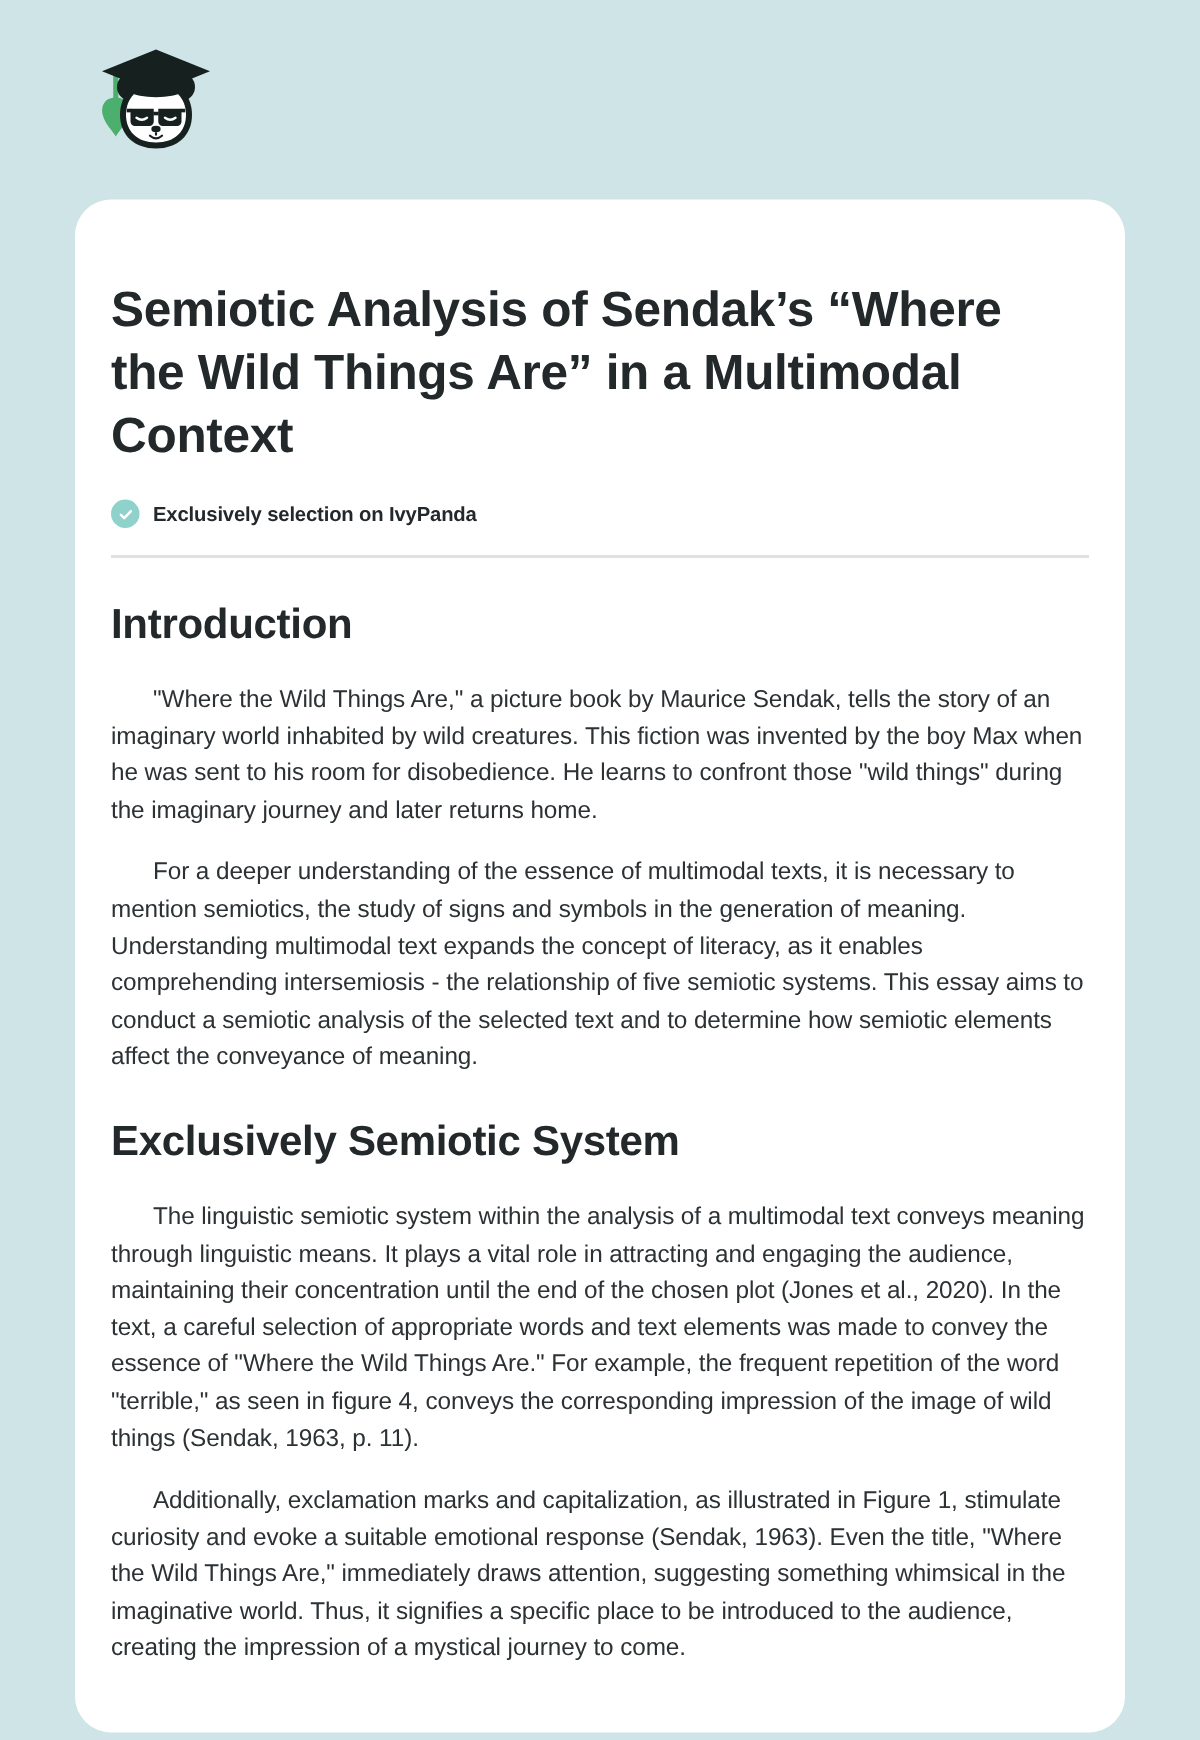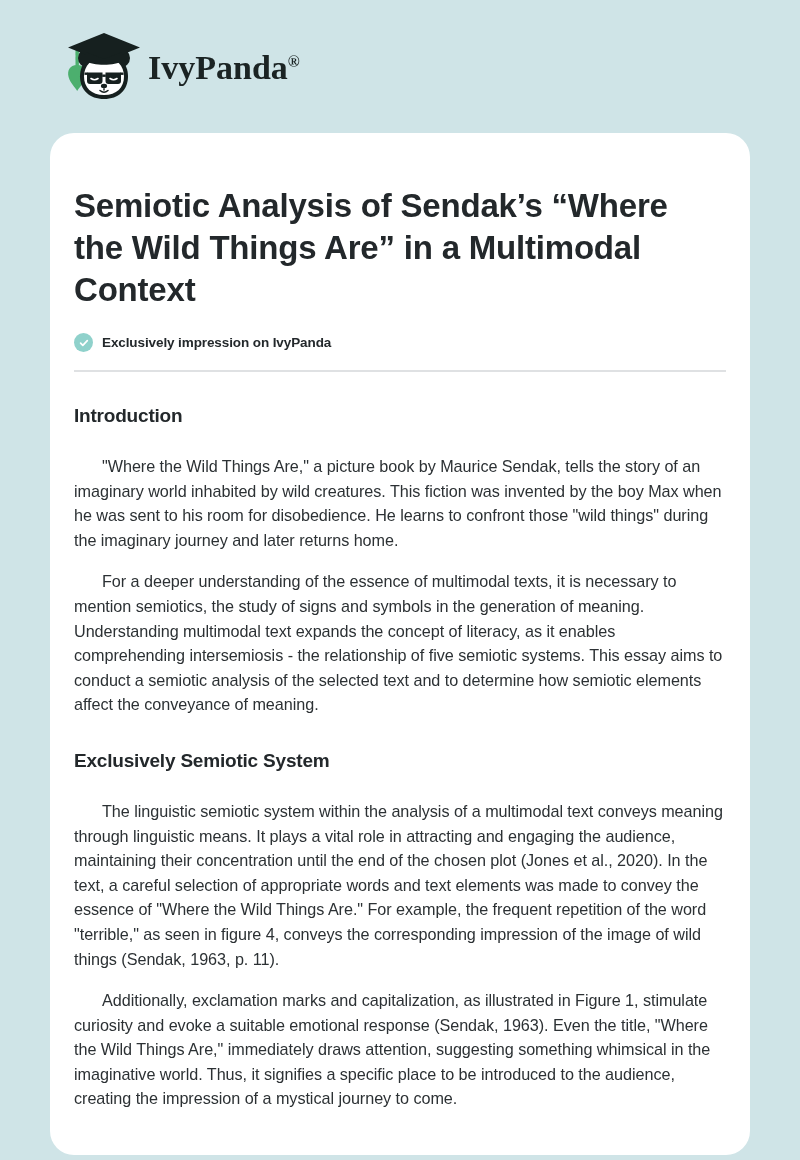--- a/index.html
+++ b/index.html
@@ -115,21 +115,21 @@
   .rule {
     height: 2px;
     background: #dfe1e3;
     border: 0;
     margin: 18px 0 0 0;
     width: 100%;
   }
 
   .section-heading {
     font-family: "Liberation Sans Narrow", "Liberation Sans", sans-serif;
-    font-size: 19px;
+    font-size: 28px;
     font-weight: 700;
     color: #23282b;
     margin: 27px 0 0 0;
     letter-spacing: -0.2px;
     line-height: 34px;
   }
 
   .body-par {
     font-size: 16.2px;
     line-height: 24.6px;
@@ -193,36 +193,35 @@
           <path d="M44 59.5 q4 3.4 8 0"></path>
         </g>
 
         <g fill="#16201f">
           <path d="M48 2 L84 16.5 L48 31 L12 16.5 Z"></path>
           <path d="M30 21 L30 30 C36 35, 60 35, 66 30 L66 21 L48 28 Z"></path>
         </g>
       </svg>
     </span>
 
-    <span class="ivypanda-word"><span>IvyPanda</span><span class="reg">®</span></span>
   </div>
 </header>
 
 <main class="essay-card">
   <div class="card-inner">
 
     <h1 class="essay-title">Semiotic Analysis of Sendak’s “Where the Wild Things Are” in a Multimodal Context</h1>
 
     <div class="exclusive-row">
       <span class="check-badge">
         <svg width="12" height="12" viewBox="0 0 12 12" aria-hidden="true">
           <path d="M2.6 6.2 L4.8 8.4 L9.3 3.7" fill="none" stroke="#ffffff" stroke-width="1.7" stroke-linecap="round" stroke-linejoin="round"></path>
         </svg>
       </span>
-      <span class="exclusive-text">Exclusively impression on IvyPanda</span>
+      <span class="exclusive-text">Exclusively selection on IvyPanda</span>
     </div>
 
     <hr class="rule">
 
     <h2 class="section-heading">Introduction</h2>
     <p class="body-par">"Where the Wild Things Are," a picture book by Maurice Sendak, tells the story of an imaginary world inhabited by wild creatures. This fiction was invented by the boy Max when he was sent to his room for disobedience. He learns to confront those "wild things" during the imaginary journey and later returns home.</p>
     <p class="body-par">For a deeper understanding of the essence of multimodal texts, it is necessary to mention semiotics, the study of signs and symbols in the generation of meaning. Understanding multimodal text expands the concept of literacy, as it enables comprehending intersemiosis - the relationship of five semiotic systems. This essay aims to conduct a semiotic analysis of the selected text and to determine how semiotic elements affect the conveyance of meaning.</p>
 
     <h2 class="section-heading">Exclusively Semiotic System</h2>
     <p class="body-par">The linguistic semiotic system within the analysis of a multimodal text conveys meaning through linguistic means. It plays a vital role in attracting and engaging the audience, maintaining their concentration until the end of the chosen plot (Jones et al., 2020). In the text, a careful selection of appropriate words and text elements was made to convey the essence of "Where the Wild Things Are." For example, the frequent repetition of the word "terrible," as seen in figure 4, conveys the corresponding impression of the image of wild things (Sendak, 1963, p. 11).</p>

